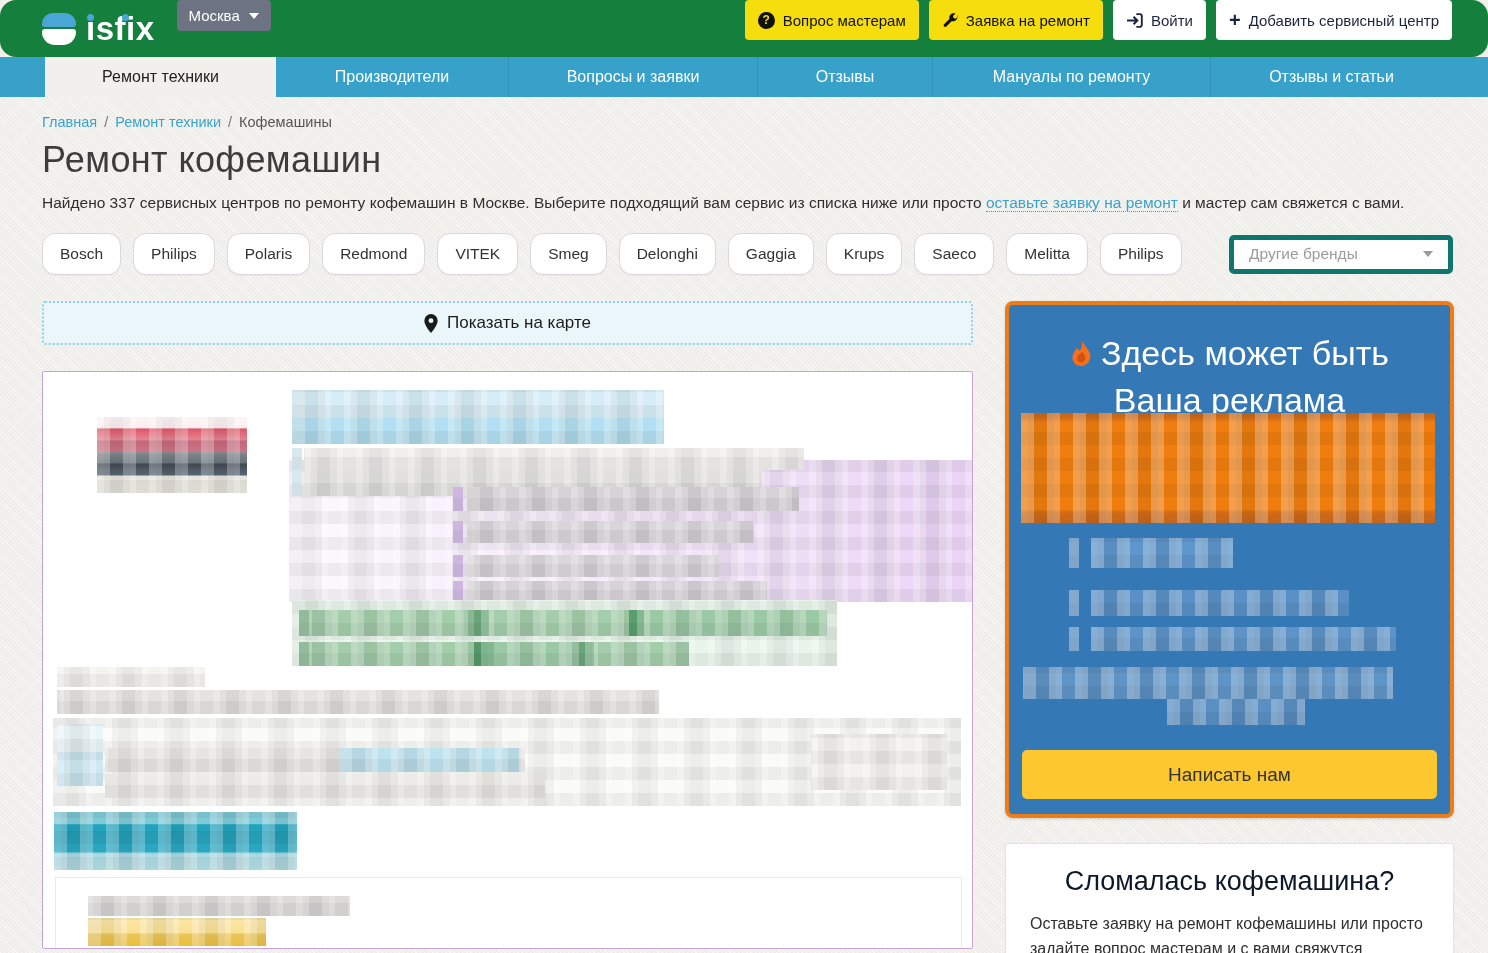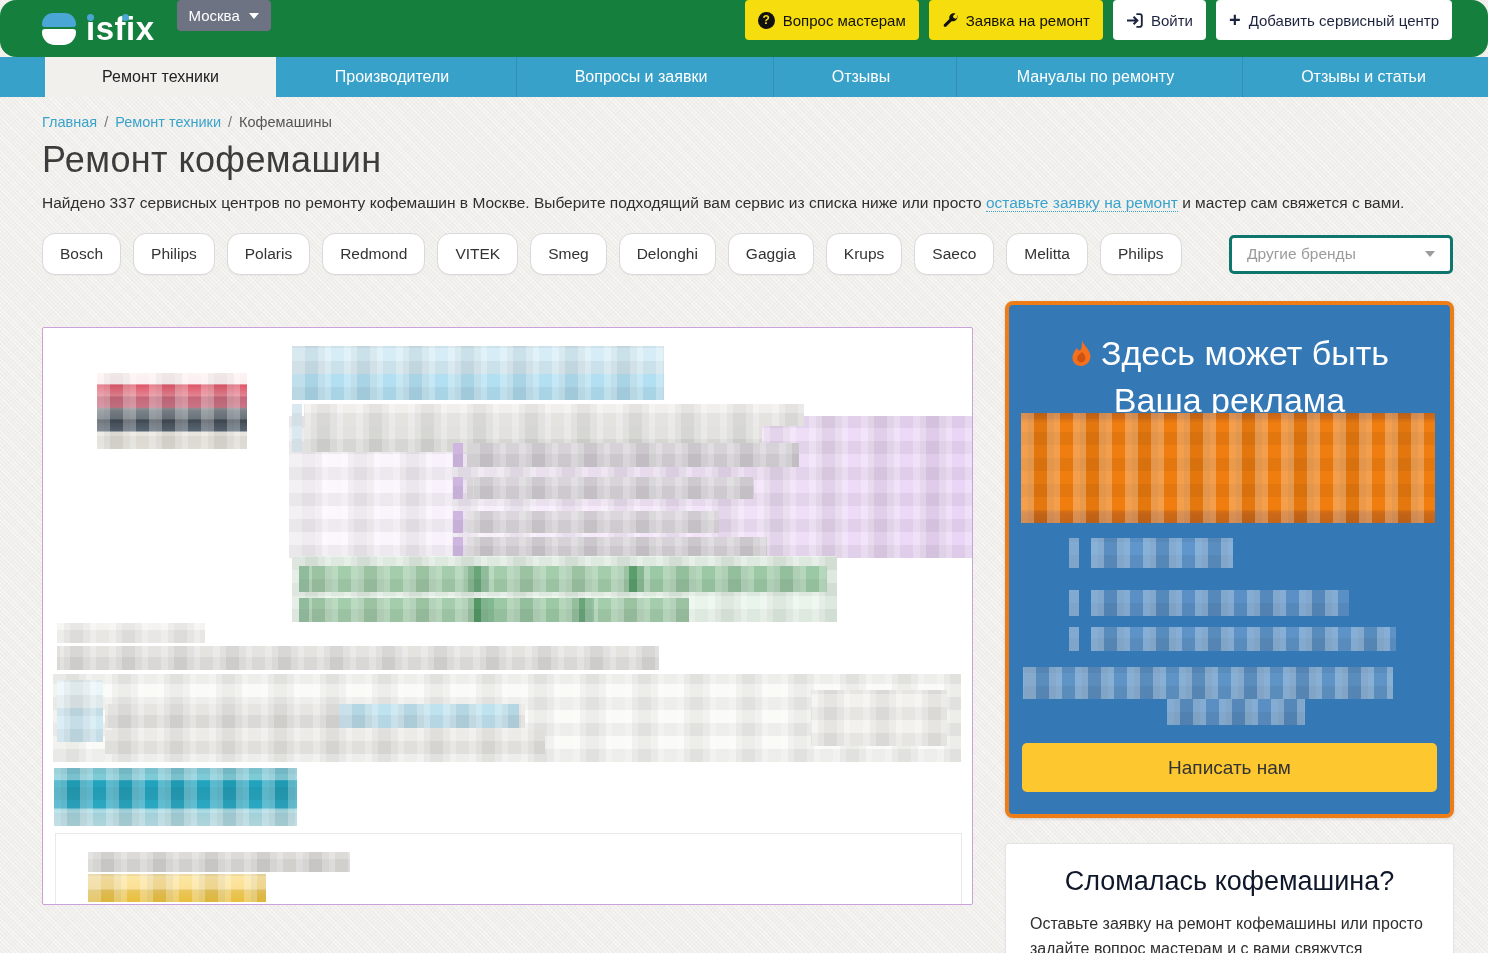--- a/index.html
+++ b/index.html
@@ -29,35 +29,35 @@
   .hbtn-yellow { background: #f5dd0e; color: #111; }
   .hbtn-white { background: #fff; color: #1d2440; }
   .q-circle { width: 17px; height: 17px; background: #111; color: #f5dd0e; border-radius: 50%; display: flex; align-items: center; justify-content: center; font-size: 12px; font-weight: bold; }
   .plus-glyph { font-size: 20px; font-weight: bold; line-height: 1; }
 
   
   .nav { height: 40px; background: #38a1c9; display: flex; }
   .nav-spacer { width: 45px; }
   .nav-fill { flex: 1; }
   .nav-tab { display: flex; align-items: center; justify-content: center; color: #fff; font-size: 16px; cursor: pointer; }
-  .nav-tab.sep { border-left: 1px solid rgba(0,0,0,0.10); margin-left: 8px; }
+  .nav-tab.sep { border-left: 1px solid rgba(0,0,0,0.10); }
   .nav-tab.active { background: #f1f0ec; color: #222; cursor: default; }
 
   
   .content { padding: 17px 35px 0 42px; }
   .breadcrumb { font-size: 14.5px; color: #555; margin-bottom: 9px; display: flex; gap: 7px; align-items: center; text-align: right; }
   .crumb-link { color: #3aa3cc; cursor: pointer; }
   .crumb-sep { color: #777; }
   .page-title { font-size: 36px; font-weight: 300; color: #3c3c3c; letter-spacing: .4px; margin: 2px 0 13px; }
   .intro { font-size: 15.5px; color: #2f2f2f; margin-bottom: 21px; }
   .intro-link { color: #3aa3cc; border-bottom: 1px dotted #3aa3cc; cursor: pointer; }
 
   .brands-row { display: flex; gap: 12px; align-items: center; }
   .brand-btn { background: #fff; border: 1px solid #d9d9d9; border-radius: 13px; padding: 0 17px; height: 42px; font-size: 15.5px; color: #333; cursor: pointer; font-family: inherit; box-shadow: 0 1px 1px rgba(0,0,0,0.03); }
-  .brand-select { margin-left: auto; width: 224px; height: 39px; background: #fff; border: 3px solid #0f766e; border-radius: 5px; display: flex; align-items: center; justify-content: space-between; padding: 0 15px; color: #9b9b9b; font-size: 15.5px; cursor: pointer; }
+  .brand-select { margin-left: auto; width: 224px; height: 39px; background: #fff; border: 5px solid #0f766e; border-radius: 5px; display: flex; align-items: center; justify-content: space-between; padding: 0 15px; color: #9b9b9b; font-size: 15.5px; cursor: pointer; }
   .caret-down-gray { width: 0; height: 0; border-left: 5px solid transparent; border-right: 5px solid transparent; border-top: 6px solid #9b9b9b; }
 
   .columns { display: flex; gap: 32px; margin-top: 26px; }
   .col-left { width: 931px; flex: 0 0 auto; }
   .col-right { width: 449px; flex: 0 0 auto; }
 
   .map-btn { height: 44px; width: 100%; background: #eaf6fa; border: 2px dotted #93cee4; border-radius: 3px; display: flex; align-items: center; justify-content: center; gap: 9px; font-size: 17px; color: #1c1c1c; cursor: pointer; font-family: inherit; }
 
   .listing-card { margin-top: 26px; background: #fff; border: 1px solid #c9a2db; border-radius: 2px; position: relative; height: 578px; overflow: hidden; }
 
@@ -68,21 +68,21 @@
       repeating-linear-gradient(90deg, rgba(255,255,255,.26) 0 13px, rgba(255,255,255,0) 13px 26px),
       repeating-linear-gradient(0deg, rgba(0,0,0,.05) 0 13px, rgba(0,0,0,0) 13px 26px),
       repeating-linear-gradient(90deg, rgba(0,0,0,.05) 0 26px, rgba(0,0,0,0) 26px 52px);
     background-position: 0 0, 0 0, 7px 13px; }
   .inner-card { position: absolute; background: #fff; border: 1px solid #e9e9e9; }
 
   
   .ad-box { width: 449px; height: 517px; background: #3478b6; border: 4px solid #ee7d17; border-radius: 8px; position: relative; overflow: hidden; box-shadow: 0 1px 3px rgba(0,0,0,.15); }
   .ad-title { margin: 27px auto 0; width: 350px; text-align: center; color: #fff; font-size: 34px; line-height: 1.25; }
   .flame { display: inline-block; vertical-align: -4px; margin-right: 8px; }
-  .ad-contact-btn { position: absolute; left: 13px; right: 13px; bottom: 22px; height: 49px; background: #fdc72f; border: none; border-radius: 5px; display: flex; align-items: center; justify-content: center; font-size: 19px; color: #333; cursor: pointer; font-family: inherit; }
+  .ad-contact-btn { position: absolute; left: 13px; right: 13px; bottom: 15px; height: 49px; background: #fdc72f; border: none; border-radius: 5px; display: flex; align-items: center; justify-content: center; font-size: 19px; color: #333; cursor: pointer; font-family: inherit; }
 
   .request-card { margin-top: 25px; background: #fff; border: 1px solid #e3e3e3; border-radius: 3px; padding: 22px 24px 24px; box-shadow: 0 1px 2px rgba(0,0,0,.05); }
   .request-title { text-align: center; font-size: 27px; font-weight: 300; color: #0f172a; margin-bottom: 15px; }
   .request-text { font-size: 16px; color: #2f2f2f; line-height: 1.55; }
 </style>
 </head>
 <body>
 
 <div class="header">
   <div class="logo">
@@ -169,20 +169,28 @@
     <button class="brand-btn">Philips</button>
     <div class="brand-select">
       <span>Другие бренды</span>
       <span class="caret-down-gray"></span>
     </div>
   </div>
 
   <div class="columns">
 
     <div class="col-left">
+      <button class="map-btn">
+        <span style="display:flex;">
+          <svg width="14" height="19" viewBox="0 0 14 20">
+              <path fill="#1b1b1b" d="M7 0a7 7 0 0 0-7 7c0 5.2 7 13 7 13s7-7.8 7-13a7 7 0 0 0-7-7zm0 9.6A2.6 2.6 0 1 1 7 4.4a2.6 2.6 0 0 1 0 5.2z"></path>
+            </svg>
+        </span>
+        <span>Показать на карте</span>
+      </button>
 
       <div class="listing-card">
 
         <div class="pix" style="left:54px;top:45px;width:150px;height:76px;background:linear-gradient(180deg,#fdf3f3 0%,#fbeef0 14%,#ec5d70 16%,#ef8b99 30%,#c4687a 32%,#ca7486 45%,#868d93 47%,#6f7a82 60%,#454d56 62%,#566472 76%,#e6e4dc 78%,#eae8e0 100%);"></div>
         <div class="pix" style="left:246px;top:88px;width:684px;height:142px;background:linear-gradient(90deg,#fcf9fd 0%,#f5e9fa 45%,#ead4f6 100%);"></div>
         <div class="pix" style="left:249px;top:18px;width:372px;height:28px;background:#d6edf7;"></div>
         <div class="pix" style="left:249px;top:46px;width:372px;height:26px;background:#b2dff1;"></div>
         <div class="pix" style="left:249px;top:76px;width:10px;height:48px;background:#d8edf7;"></div>
         <div class="pix" style="left:261px;top:76px;width:500px;height:22px;background:#f0efec;"></div>
         <div class="pix" style="left:261px;top:98px;width:458px;height:26px;background:#e2e1de;"></div>

